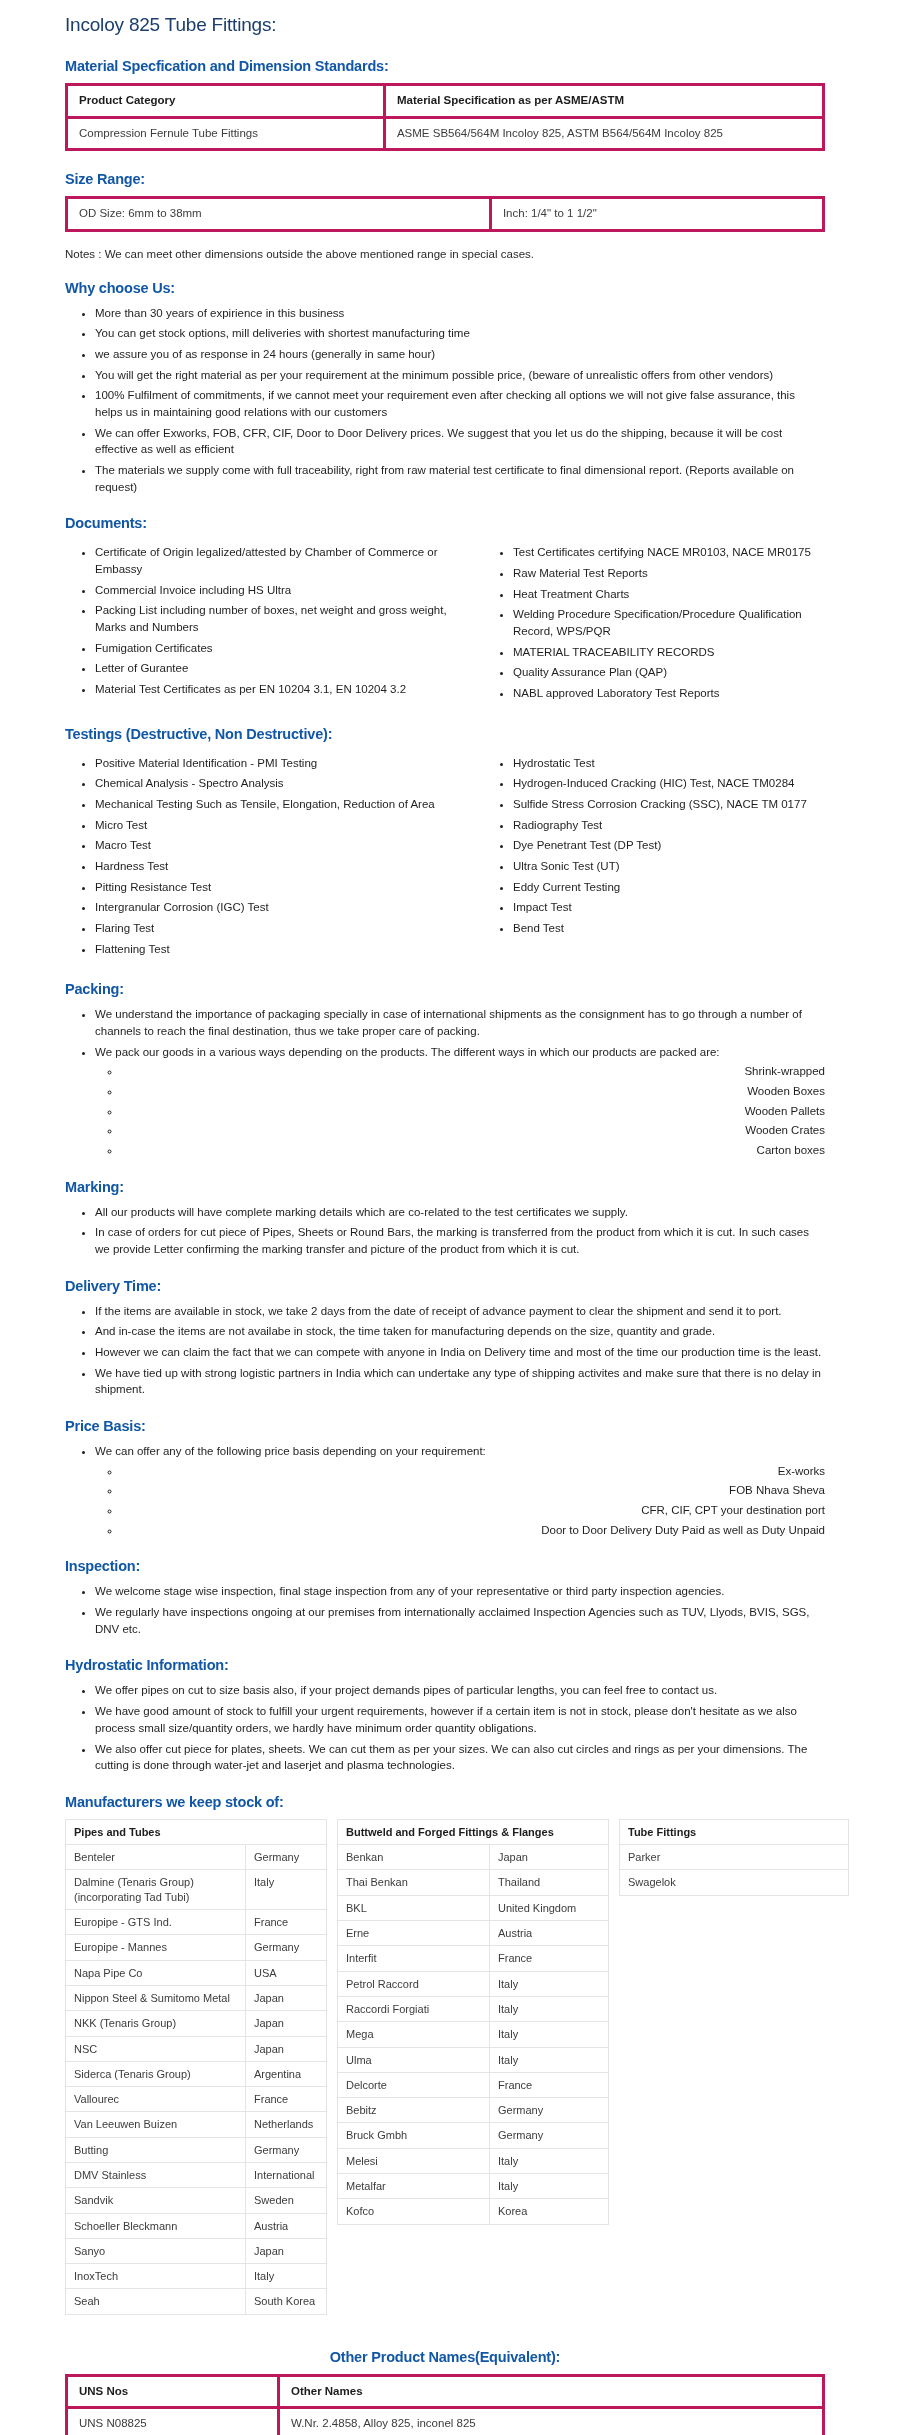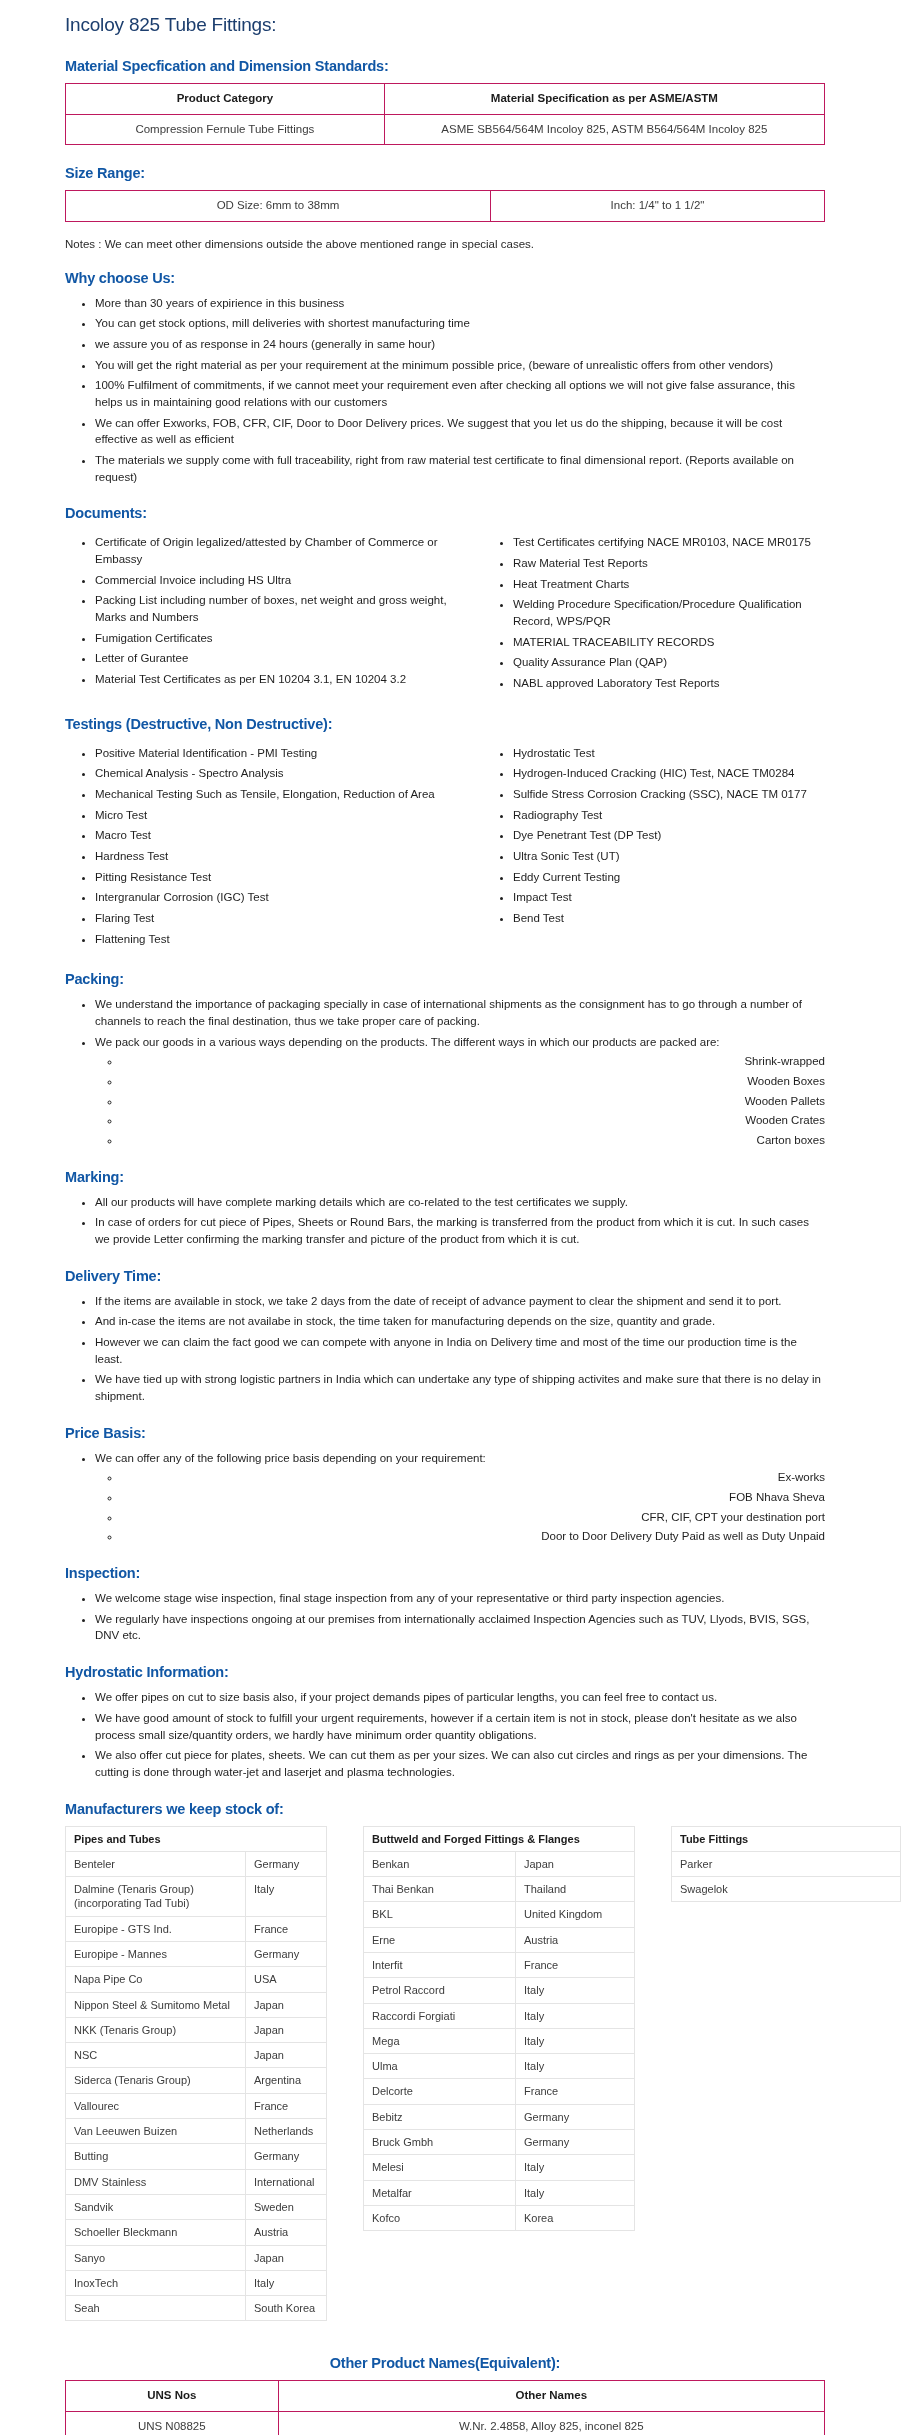--- a/index.html
+++ b/index.html
@@ -5,35 +5,35 @@
   html,body { margin:0; padding:0; background:#ffffff; }
   body { font-family:"Liberation Sans", sans-serif; color:#222; }
   .page { width:920px; box-sizing:border-box; padding:14px 95px 12px 65px; }
 
   .page-title { font-size:19px; font-weight:normal; color:#1c3e6e; margin:0 0 22px 0; letter-spacing:-0.2px; }
   .section-heading { font-size:14.5px; font-weight:bold; color:#1157a5; margin:20px 0 9px 0; letter-spacing:-0.2px; }
   .notes { font-size:11.5px; font-weight:normal; color:#2a2a2a; margin:16px 0 4px 0; }
 
   table { border-collapse:collapse; width:100%; }
   .spec-table { font-size:11.5px; color:#3c3c3c; }
-  .spec-table th, .spec-table td { border:1px solid #be185d; padding:7px 11px; text-align:center; vertical-align:top; font-weight:normal; line-height:1.35; }
+  .spec-table th, .spec-table td { border:3px solid #be185d; padding:7px 11px; text-align:left; vertical-align:top; font-weight:normal; line-height:1.35; }
   .spec-table th { font-weight:bold; color:#1c1c1c; }
   .tbl-margin { margin:6px 0 4px 0; }
 
   ul.bullets { margin:4px 0 0 0; padding-left:30px; font-size:11.5px; color:#1f1f1f; }
   ul.bullets > li { margin:0 0 4px 0; line-height:1.45; }
   ul.sub-bullets { list-style:circle; margin:3px 0 0 0; padding-left:26px; }
   ul.sub-bullets > li { margin:0 0 3px 0;text-align:right; }
 
   .two-col { display:flex; }
   .two-col ul.bullets { margin-top:4px; }
   .col-left { width:55%; box-sizing:border-box; padding-right:20px; }
   .col-right { width:45%; box-sizing:border-box; }
 
-  .manu-wrap { display:flex; gap:36px; align-items:flex-start; margin-top:8px; }
+  .manu-wrap { display:flex; gap:10px; align-items:flex-start; margin-top:8px; }
   .manu-table { font-size:11px; color:#3c3c3c; }
   .manu-table th, .manu-table td { border:1px solid #e4e4e4; padding:5px 8px; text-align:left; vertical-align:top; line-height:1.3; }
   .manu-table th { font-weight:bold; color:#1c1c1c; }
   .t-pipes { width:262px; flex:none; }
   .t-pipes .c-country { width:64px; }
   .t-butt { width:272px; flex:none; }
   .t-butt .c-country { width:102px; }
   .t-tube { width:230px; flex:none; }
 
   .other-gap { margin-top:34px;text-align:center; }
@@ -167,21 +167,21 @@
 
   <li>All our products will have complete marking details which are co-related to the test certificates we supply.</li>
       <li>In case of orders for cut piece of Pipes, Sheets or Round Bars, the marking is transferred from the product from which it is cut. In such cases we provide Letter confirming the marking transfer and picture of the product from which it is cut.</li>
     </ul>
 
   <h2 class="section-heading">Delivery Time:</h2>
   <ul class="bullets">
 
   <li>If the items are available in stock, we take 2 days from the date of receipt of advance payment to clear the shipment and send it to port.</li>
       <li>And in-case the items are not availabe in stock, the time taken for manufacturing depends on the size, quantity and grade.</li>
-      <li>However we can claim the fact good we can compete with anyone in India on Delivery time and most of the time our production time is the least.</li>
+      <li>However we can claim the fact that we can compete with anyone in India on Delivery time and most of the time our production time is the least.</li>
       <li>We have tied up with strong logistic partners in India which can undertake any type of shipping activites and make sure that there is no delay in shipment.</li>
     </ul>
 
   <h2 class="section-heading">Price Basis:</h2>
   <ul class="bullets">
 
       <li>
         <span>We can offer any of the following price basis depending on your requirement:</span>
         <ul class="sub-bullets">
 

